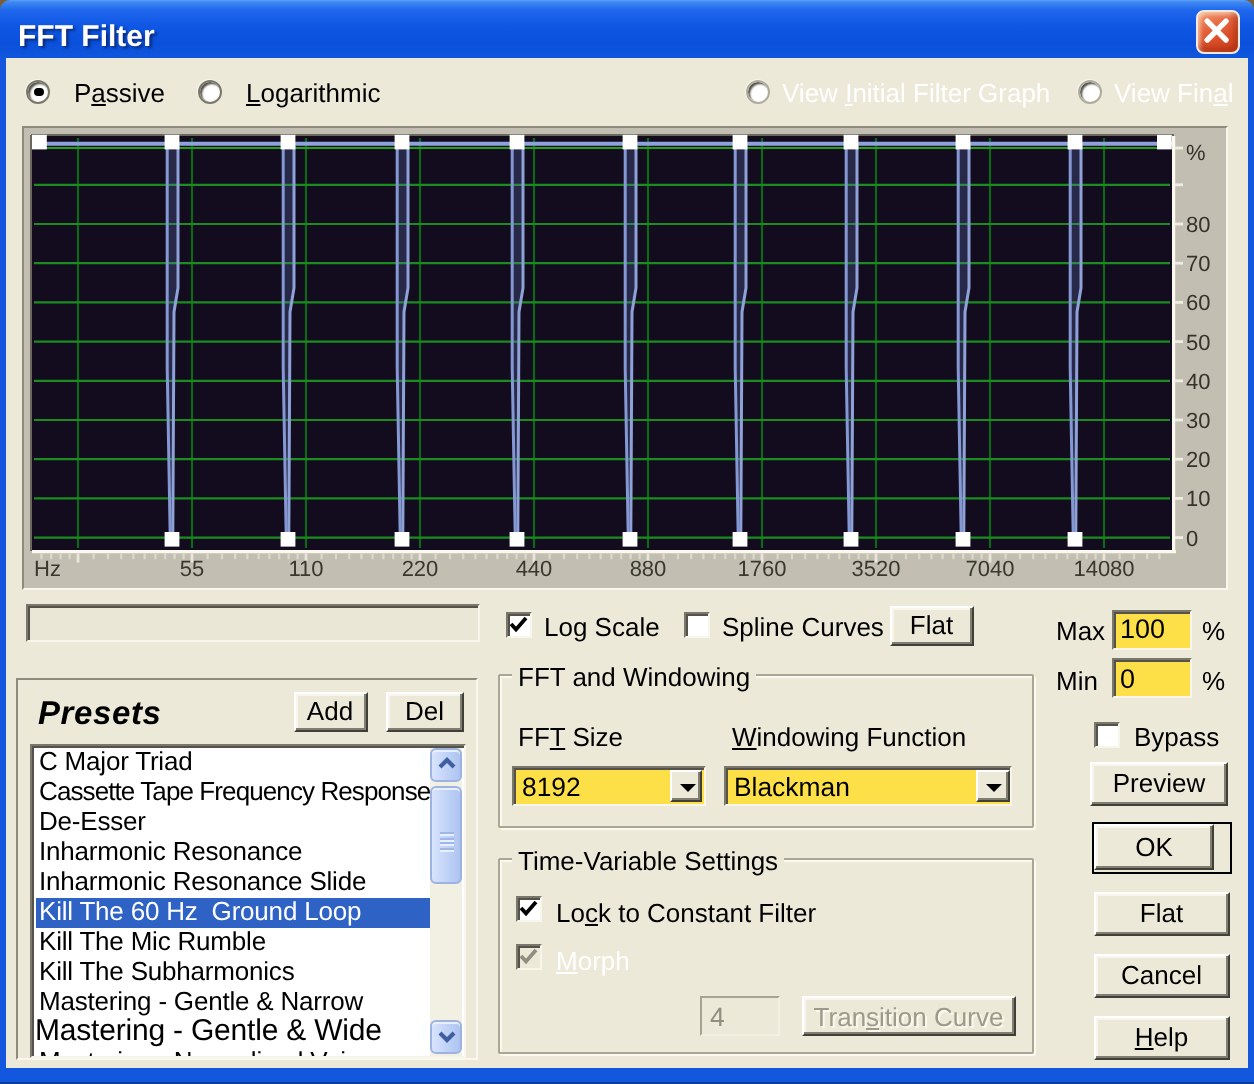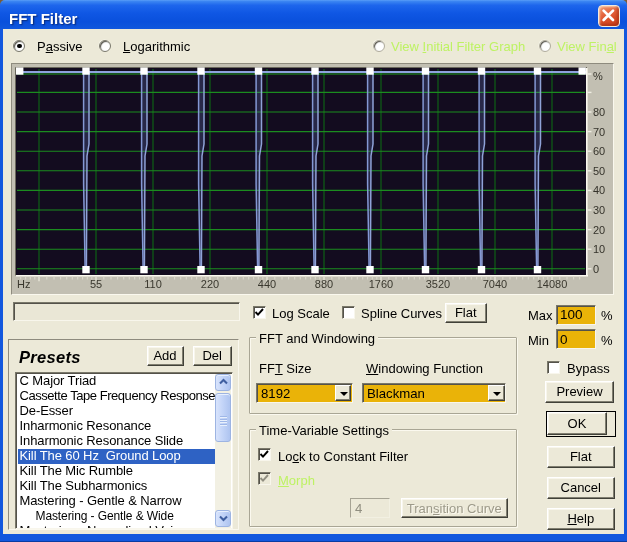--- a/index.html
+++ b/index.html
@@ -6,27 +6,27 @@
 #dlg{position:absolute;left:0;top:0;width:627px;height:542px}
 #title{position:absolute;left:0;top:0;width:627px;height:29px;border-radius:5px 5px 0 0;
  background:linear-gradient(180deg,#5DA0F8 0%,#3D87F2 4%,#1E66EC 18%,#0F57E4 45%,#0A50DC 75%,#0E55DC 92%,#1157DE 100%);}
 #title .cap{position:absolute;left:9px;top:10px;font-size:15px;font-weight:bold;color:#fff;text-shadow:1.2px 1.2px 1.5px rgba(8,25,80,.7);letter-spacing:0}
 #body{position:absolute;left:3px;top:29px;width:621px;height:505px;background:#ECE9D8}
 #frL{position:absolute;left:0;top:29px;width:3px;height:513px;background:#1257DE}
 #frR{position:absolute;left:624px;top:29px;width:3px;height:513px;background:#1257DE}
 #frB{position:absolute;left:0;top:534px;width:627px;height:8px;background:#1257DE}
 #frB2{position:absolute;left:0;top:540.5px;width:627px;height:1.5px;background:#0A3CA2}
 .t{position:absolute;font-size:13px;color:#000;white-space:nowrap}
-.gray{color:#bef264}
+.gray{color:#ffffff}
 .btn{position:absolute;background:#ECE9D8;border:1px solid;border-color:#FFFFFF #404038 #404038 #FFFFFF;
  box-shadow:inset -1px -1px 0 #807E70,inset 1px 1px 0 #F8F6EC;font-size:13px;color:#000;text-align:center}
 .cb{position:absolute;width:13px;height:13px;background:#fff;border:1px solid;border-color:#7A786A #F8F6EC #F8F6EC #7A786A;box-shadow:inset 1px 1px 0 #54524A}
 .cbg{background:#ECE9D8}
 .radio{position:absolute;width:12px;height:12px;border-radius:50%;background:#fff;border:1px solid #7A786A;box-shadow:inset 1px 1px 1px #54524A, -0.5px -0.5px 0 #F8F6EC}
-.field{position:absolute;background:#eab308;border:1px solid;border-color:#7A786A #F8F6EC #F8F6EC #7A786A;box-shadow:inset 1px 1px 0 #54524A}
+.field{position:absolute;background:#fde047;border:1px solid;border-color:#7A786A #F8F6EC #F8F6EC #7A786A;box-shadow:inset 1px 1px 0 #54524A}
 .grp{position:absolute;border:1px solid #A9A695;box-shadow:1px 1px 0 #FBF9EF, inset 1px 1px 0 #FBF9EF;border-radius:1px}
 .grplab{position:absolute;background:#ECE9D8;padding:0 3px;font-size:13px;white-space:nowrap}
 u{text-decoration:underline}
 
 </style></head><body>
 <div id="dlg">
 <div id="frL"></div>
     <div id="frR"></div>
     <div id="frB"></div>
     <div id="frB2"></div>
@@ -285,21 +285,21 @@
       <div style="position:absolute;left:1.5px;top:1.5px;width:214px;height:154px;overflow:hidden">
         <div style="position:absolute;left:0;top:0px;width:198px;height:15px;line-height:14.2px;padding-left:2px;font-size:13px;letter-spacing:-0.1px;white-space:nowrap;overflow:hidden">C Major Triad</div>
         <div style="position:absolute;left:0;top:15px;width:198px;height:15px;line-height:14.2px;padding-left:2px;font-size:13px;letter-spacing:-0.45px;white-space:nowrap;overflow:hidden">Cassette Tape Frequency Response</div>
         <div style="position:absolute;left:0;top:30px;width:198px;height:15px;line-height:14.2px;padding-left:2px;font-size:13px;letter-spacing:-0.1px;white-space:nowrap;overflow:hidden">De-Esser</div>
         <div style="position:absolute;left:0;top:45px;width:198px;height:15px;line-height:14.2px;padding-left:2px;font-size:13px;letter-spacing:-0.1px;white-space:nowrap;overflow:hidden">Inharmonic Resonance</div>
         <div style="position:absolute;left:0;top:60px;width:198px;height:15px;line-height:14.2px;padding-left:2px;font-size:13px;letter-spacing:-0.1px;white-space:nowrap;overflow:hidden">Inharmonic Resonance Slide</div>
         <div style="position:absolute;left:0;top:75px;width:198px;height:15px;line-height:14.2px;padding-left:2px;font-size:13px;letter-spacing:-0.1px;white-space:nowrap;overflow:hidden;background:#2E62C4;color:#fff">Kill The 60 Hz&nbsp; Ground Loop</div>
         <div style="position:absolute;left:0;top:90px;width:198px;height:15px;line-height:14.2px;padding-left:2px;font-size:13px;letter-spacing:-0.1px;white-space:nowrap;overflow:hidden">Kill The Mic Rumble</div>
         <div style="position:absolute;left:0;top:105px;width:198px;height:15px;line-height:14.2px;padding-left:2px;font-size:13px;letter-spacing:-0.1px;white-space:nowrap;overflow:hidden">Kill The Subharmonics</div>
         <div style="position:absolute;left:0;top:120px;width:198px;height:15px;line-height:14.2px;padding-left:2px;font-size:13px;letter-spacing:-0.1px;white-space:nowrap;overflow:hidden">Mastering - Gentle &amp; Narrow</div>
-        <div style="position:absolute;left:0;top:135px;width:222px;height:15px;line-height:14.2px;padding-left:18px;font-size:12px;letter-spacing:-0.1px;white-space:nowrap;overflow:hidden">Mastering - Gentle &amp; Wide</div>
+        <div style="position:absolute;left:0;top:135px;width:222px;height:15px;line-height:14.2px;padding-left:0;font-size:15px;letter-spacing:-0.1px;white-space:nowrap;overflow:hidden">Mastering - Gentle &amp; Wide</div>
         <div style="position:absolute;left:0;top:150px;width:198px;height:15px;line-height:14.2px;padding-left:2px;font-size:13px;letter-spacing:-0.1px;white-space:nowrap;overflow:hidden">Mastering - Normalized Voice</div>
       </div>
       <div style="position:absolute;right:1.5px;top:1.5px;width:16px;height:154px;overflow:hidden">
         <div style="position:absolute;right:0;top:0;width:16px;height:154px;background:#F2F0E3"></div>
         <div style="position:absolute;right:0;top:0;width:16px;height:17px;background:linear-gradient(90deg,#D9E4FC 0%,#C4D5F8 45%,#AEC4F0 100%);border:1px solid #9DB4E2;border-radius:3px;box-shadow:inset 0 1px 0 #E8F0FE;text-align:center"><svg width="15" height="15">
             <path d="M4,8.5 L7.5,5 L11,8.5" stroke="#3F5FA0" stroke-width="2.1" fill="none"></path>
           </svg></div>
         <div style="position:absolute;right:0;top:136px;width:16px;height:17px;background:linear-gradient(90deg,#D9E4FC 0%,#C4D5F8 45%,#AEC4F0 100%);border:1px solid #9DB4E2;border-radius:3px;box-shadow:inset 0 1px 0 #E8F0FE;text-align:center"><svg width="15" height="15">
             <path d="M4,5.5 L7.5,9 L11,5.5" stroke="#3F5FA0" stroke-width="2.1" fill="none"></path>
           </svg></div>

